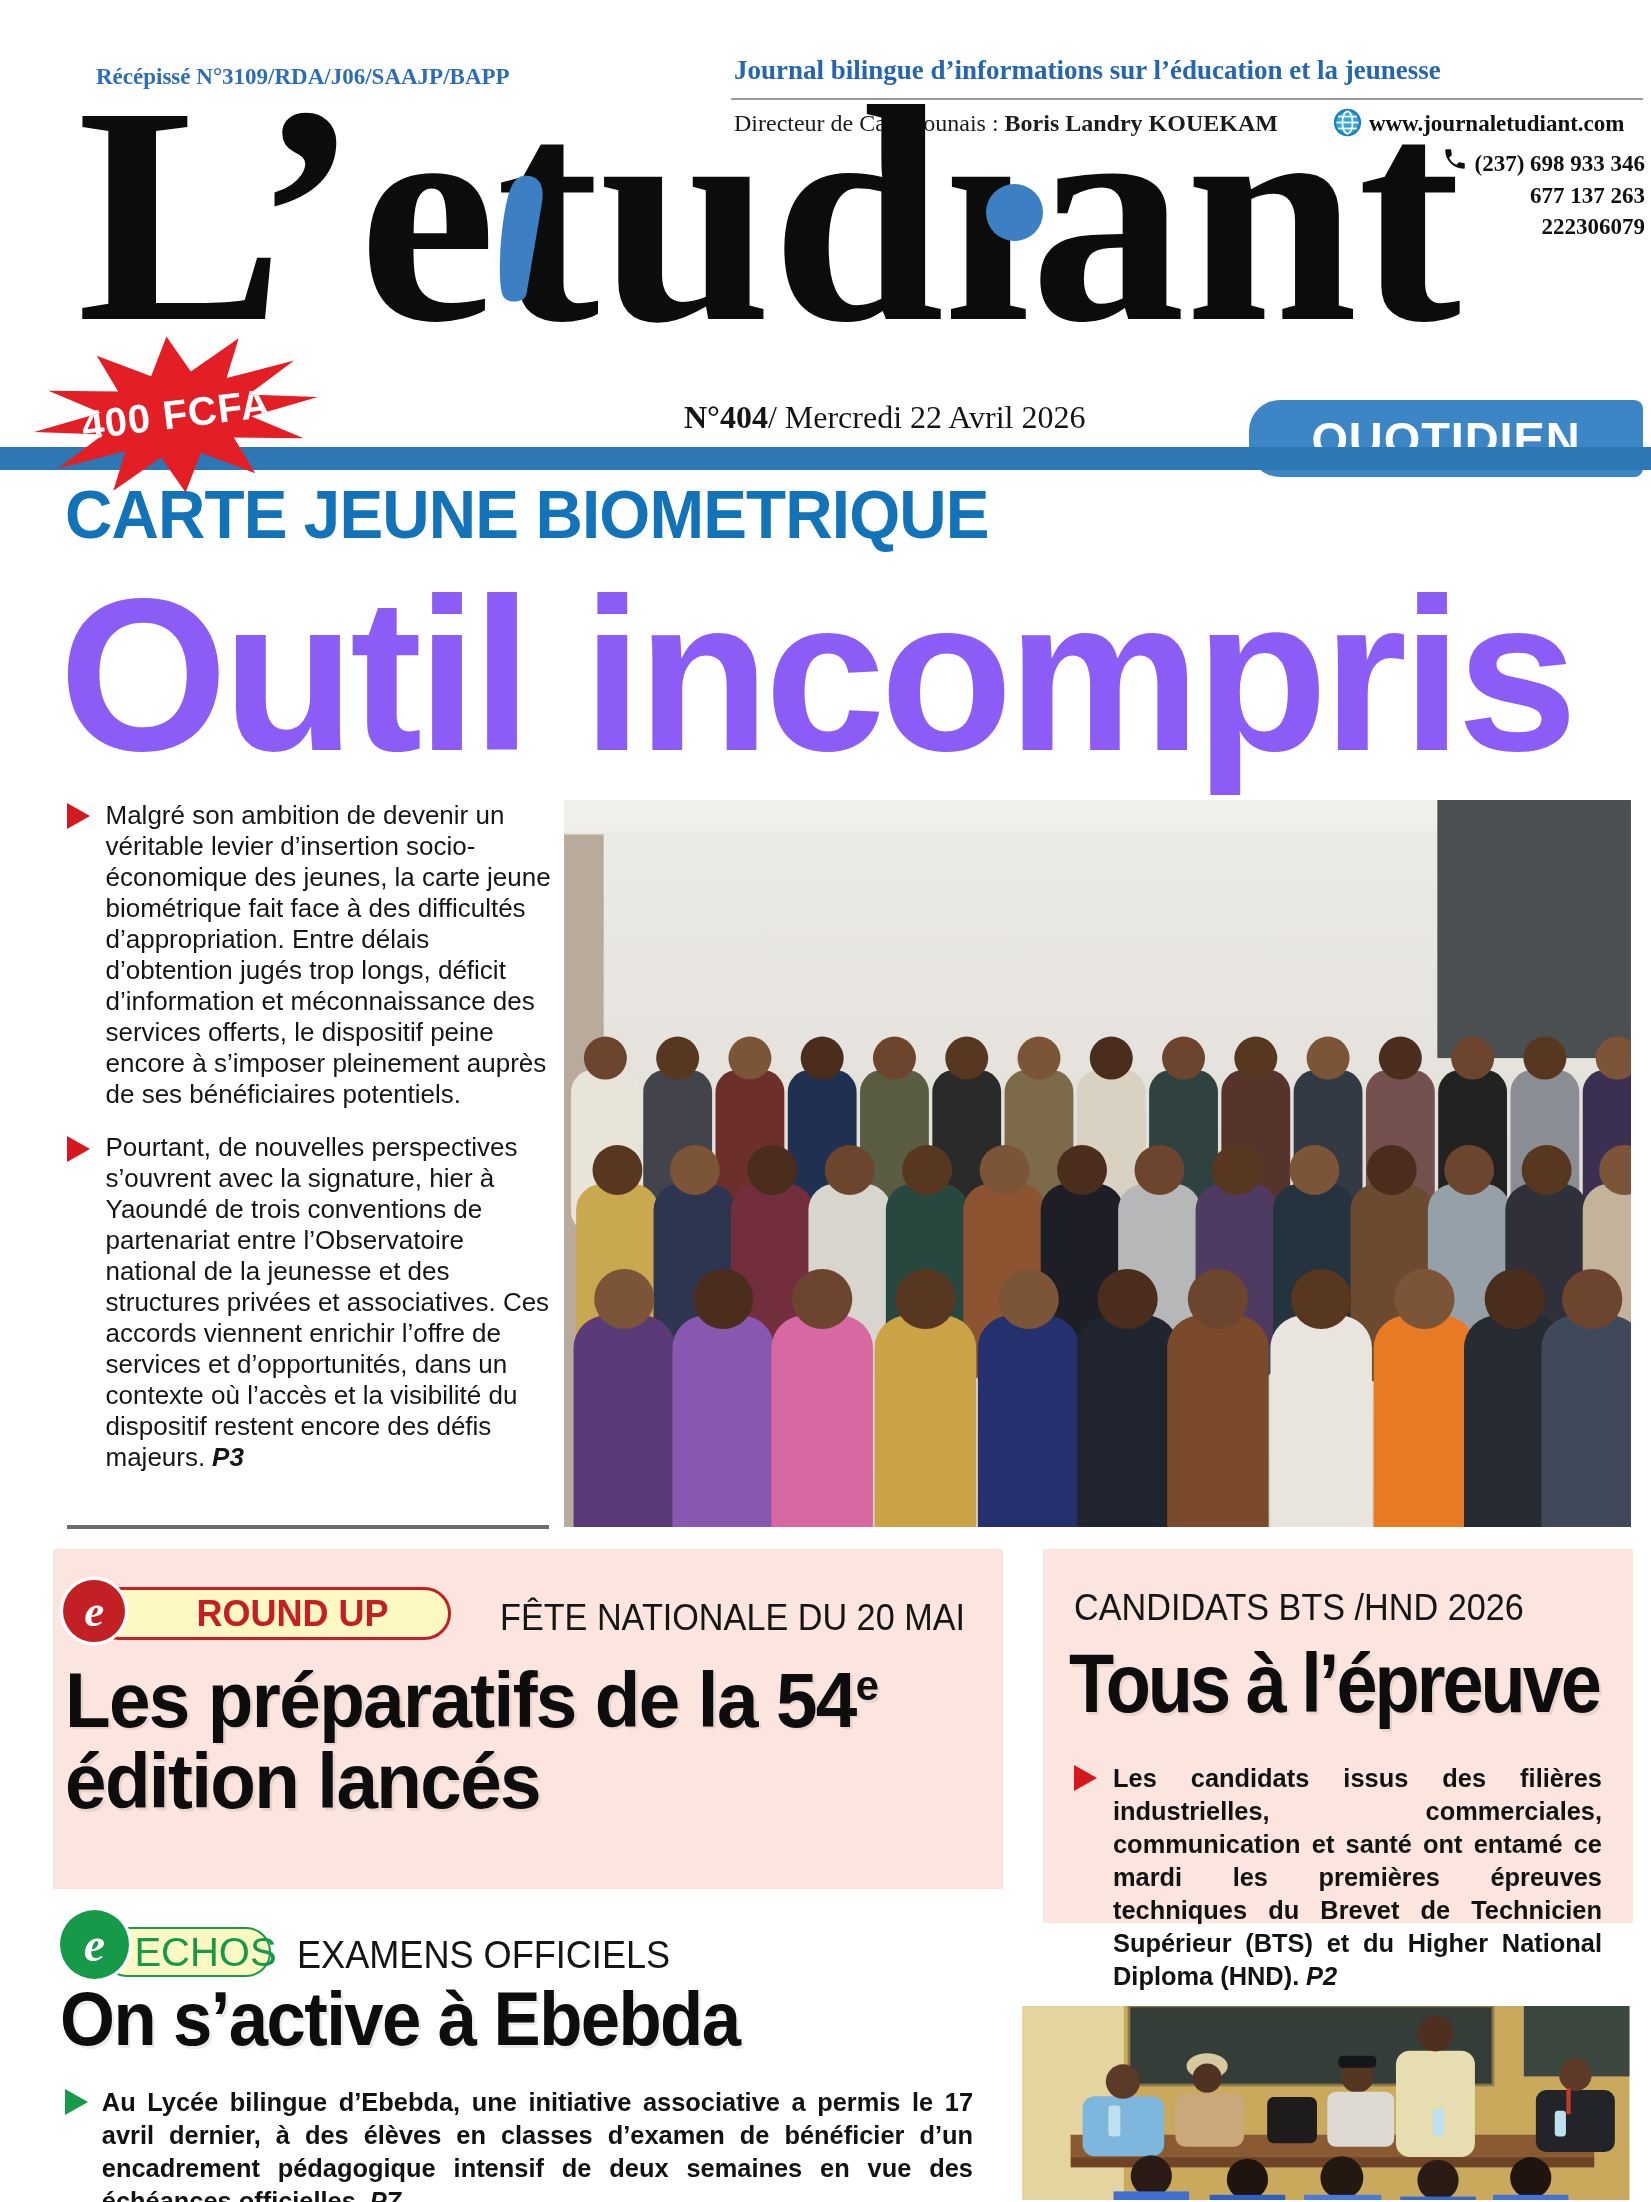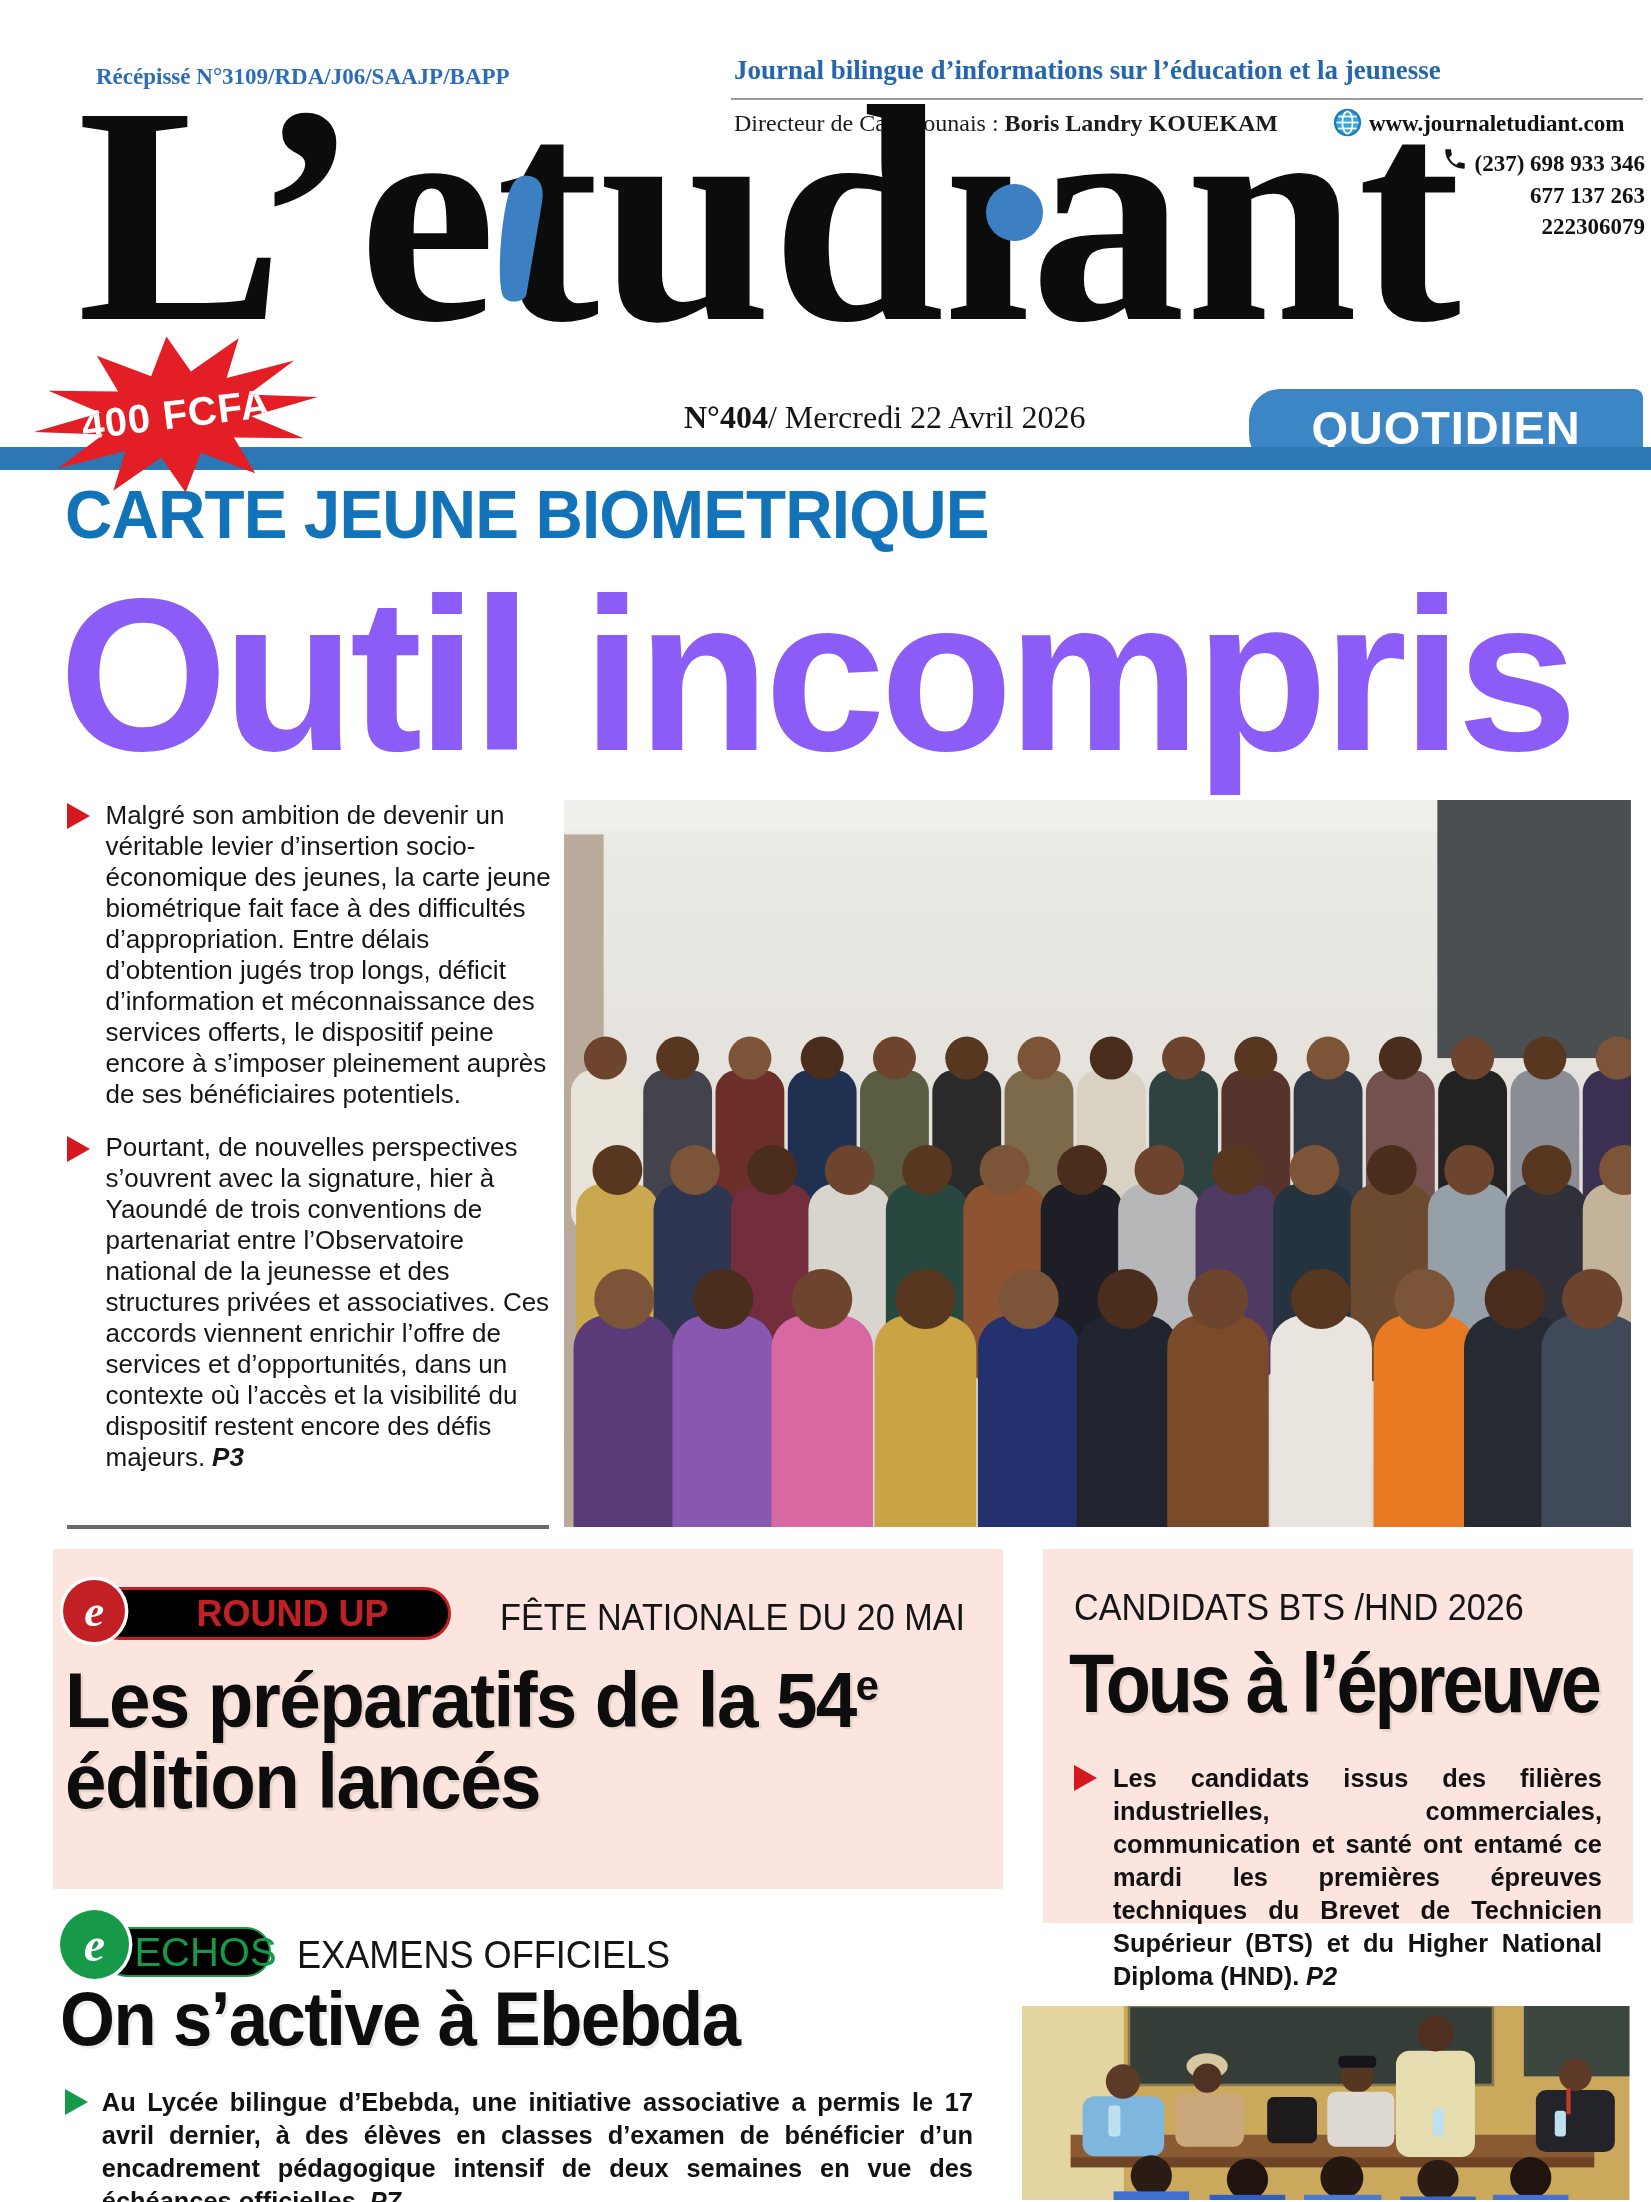--- a/index.html
+++ b/index.html
@@ -26,21 +26,21 @@
         font-size:310px;line-height:1;color:#0c0c0c;white-space:nowrap;}
   .logo .accent{position:absolute;left:415px;top:-13.8px;width:55px;height:131px;}
   .logo .idot{position:absolute;left:909px;top:124px;width:57px;height:57px;
               border-radius:50%;background:#3c80c3;}
   .star{left:33px;top:336px;width:286px;height:157px;transform:rotate(-7deg);
         background:#e31e25;display:flex;align-items:center;justify-content:center;z-index:6;
         clip-path:polygon(100% 50%,76.1% 57%,93.3% 75%,69.1% 69.1%,75% 93.3%,57% 76.1%,50% 100%,43% 76.1%,25% 93.3%,30.9% 69.1%,6.7% 75%,23.9% 57%,0% 50%,23.9% 43%,6.7% 25%,30.9% 30.9%,25% 6.7%,43% 23.9%,50% 0%,57% 23.9%,75% 6.7%,69.1% 30.9%,93.3% 25%,76.1% 43%);}
   .star span{color:#fff;font-size:40px;font-weight:700;letter-spacing:0.9px;}
   .issue-line{left:684px;top:399px;font-size:32px;color:#151515;}
   .issue-line b{font-weight:700;}
-  .quotidien{left:1249px;top:389px;width:394px;height:77px;background:#3d86c6;
+  .quotidien{left:1249px;top:400px;width:394px;height:77px;background:#3d86c6;
              border-radius:31px 8.6px 8.6px 31px;display:flex;align-items:center;justify-content:center;text-align:center;}
   .quotidien span{color:#fff;font-size:47px;font-weight:700;letter-spacing:0.9px;}
   .blue-bar{left:0;top:447px;width:1652px;height:23px;background:#2e77b5;}
 
   
   .lead-kicker{left:65px;top:475px;font-size:69px;font-weight:700;color:#1273b8;
                letter-spacing:-0.9px;transform:scaleX(.95);transform-origin:left;white-space:nowrap;}
   .lead-headline{left:59px;top:540px;font-size:217px;font-weight:700;color:#8b5cf6;
                  letter-spacing:-5.2px;white-space:nowrap;line-height:1.25;}
   .lead-col{left:67px;top:800px;width:489px;}
@@ -52,21 +52,21 @@
   .pref{font-weight:700;font-style:italic;margin-left:6.9px;}
   .col-rule{left:67px;top:1525px;width:482px;height:4.3px;background:#6b6b6b;}
   .lead-photo{left:564px;top:800px;width:1067px;height:727px;overflow:hidden;}
 
   
   .panel{background:#fbe5de;}
   .panel-left{left:53px;top:1549px;width:950px;height:340px;}
   .panel-right{left:1043px;top:1549px;width:590px;height:374px;}
 
   .badge-pill{position:absolute;display:flex;align-items:center;justify-content:center;
-              background:#000000;border-radius:29px;}
+              background:#fef9c3;border-radius:29px;}
   .badge-circle{position:absolute;border-radius:50%;display:flex;align-items:center;justify-content:center;
                 font-family:"Liberation Serif",serif;font-style:italic;font-weight:700;color:#fff;z-index:2;}
   .ru-circle{left:10.3px;top:31px;width:62px;height:62px;background:#c32026;font-size:45px;
              box-shadow:0 0 0 3.4px #fff;}
   .ru-pill{left:40px;top:38px;width:358px;height:53px;border:3.4px solid #c32026;padding-left:41px;box-sizing:border-box;}
   .ru-pill span{color:#c32026;font-size:36px;font-weight:700;letter-spacing:0;}
   .section-kicker{font-size:36px;color:#151515;transform:scaleX(.95);transform-origin:left;white-space:nowrap;}
   .ru-kicker{position:absolute;left:447px;top:48px;}
   .ru-headline{position:absolute;left:12px;top:96px;font-size:77px;font-weight:700;color:#0d0d0d;
                letter-spacing:-1.7px;line-height:81px;transform:scaleX(.97);transform-origin:left;

